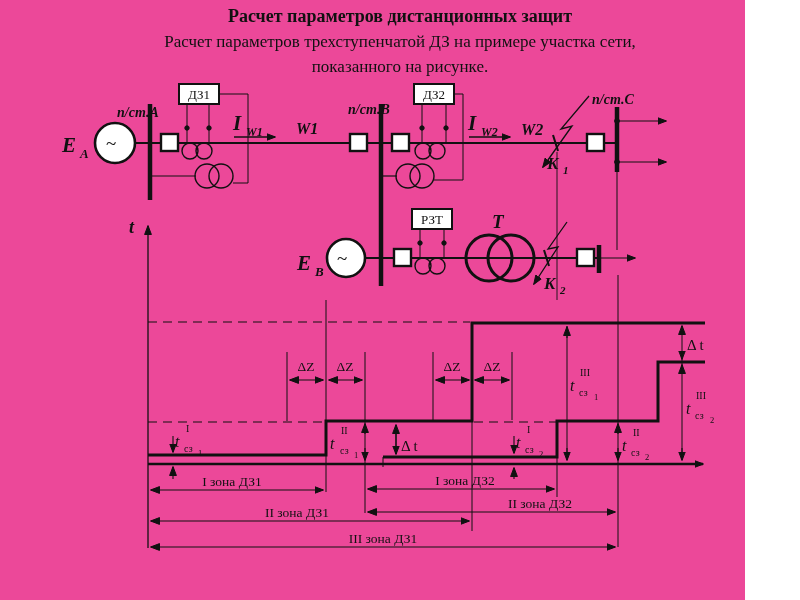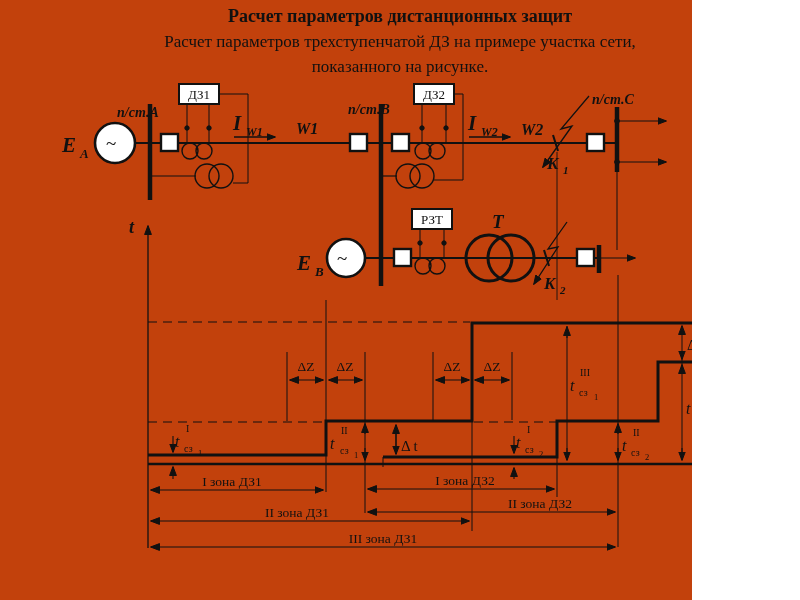--- a/index.html
+++ b/index.html
@@ -1,16 +1,16 @@
 <!DOCTYPE html>
 <html><head>
 <meta charset="utf-8">
 <style>
   html,body{margin:0;padding:0;background:#fff;}
-  #slide{position:relative;width:692px;height:600px;background:#c2410c;overflow:hidden;
+  #slide{position:relative;width:745px;height:600px;background:#ec4899;overflow:hidden;
          font-family:"Liberation Serif","DejaVu Serif",serif;color:#111;}
   .txt{position:absolute;left:0;width:800px;text-align:center;white-space:nowrap;}
   #title{top:6px;font-size:18px;font-weight:bold;}
   #sub1{top:32px;font-size:17px;}
   #sub2{top:57px;font-size:17px;}
   #footer{top:562px;font-size:17px;font-weight:bold;}
   .bi{font-style:italic;}
   svg{position:absolute;top:0;left:0;}
   svg text{fill:#111;font-family:"Liberation Serif","DejaVu Serif",serif;}
   .lbl-bi{font-style:italic;font-weight:bold;}

